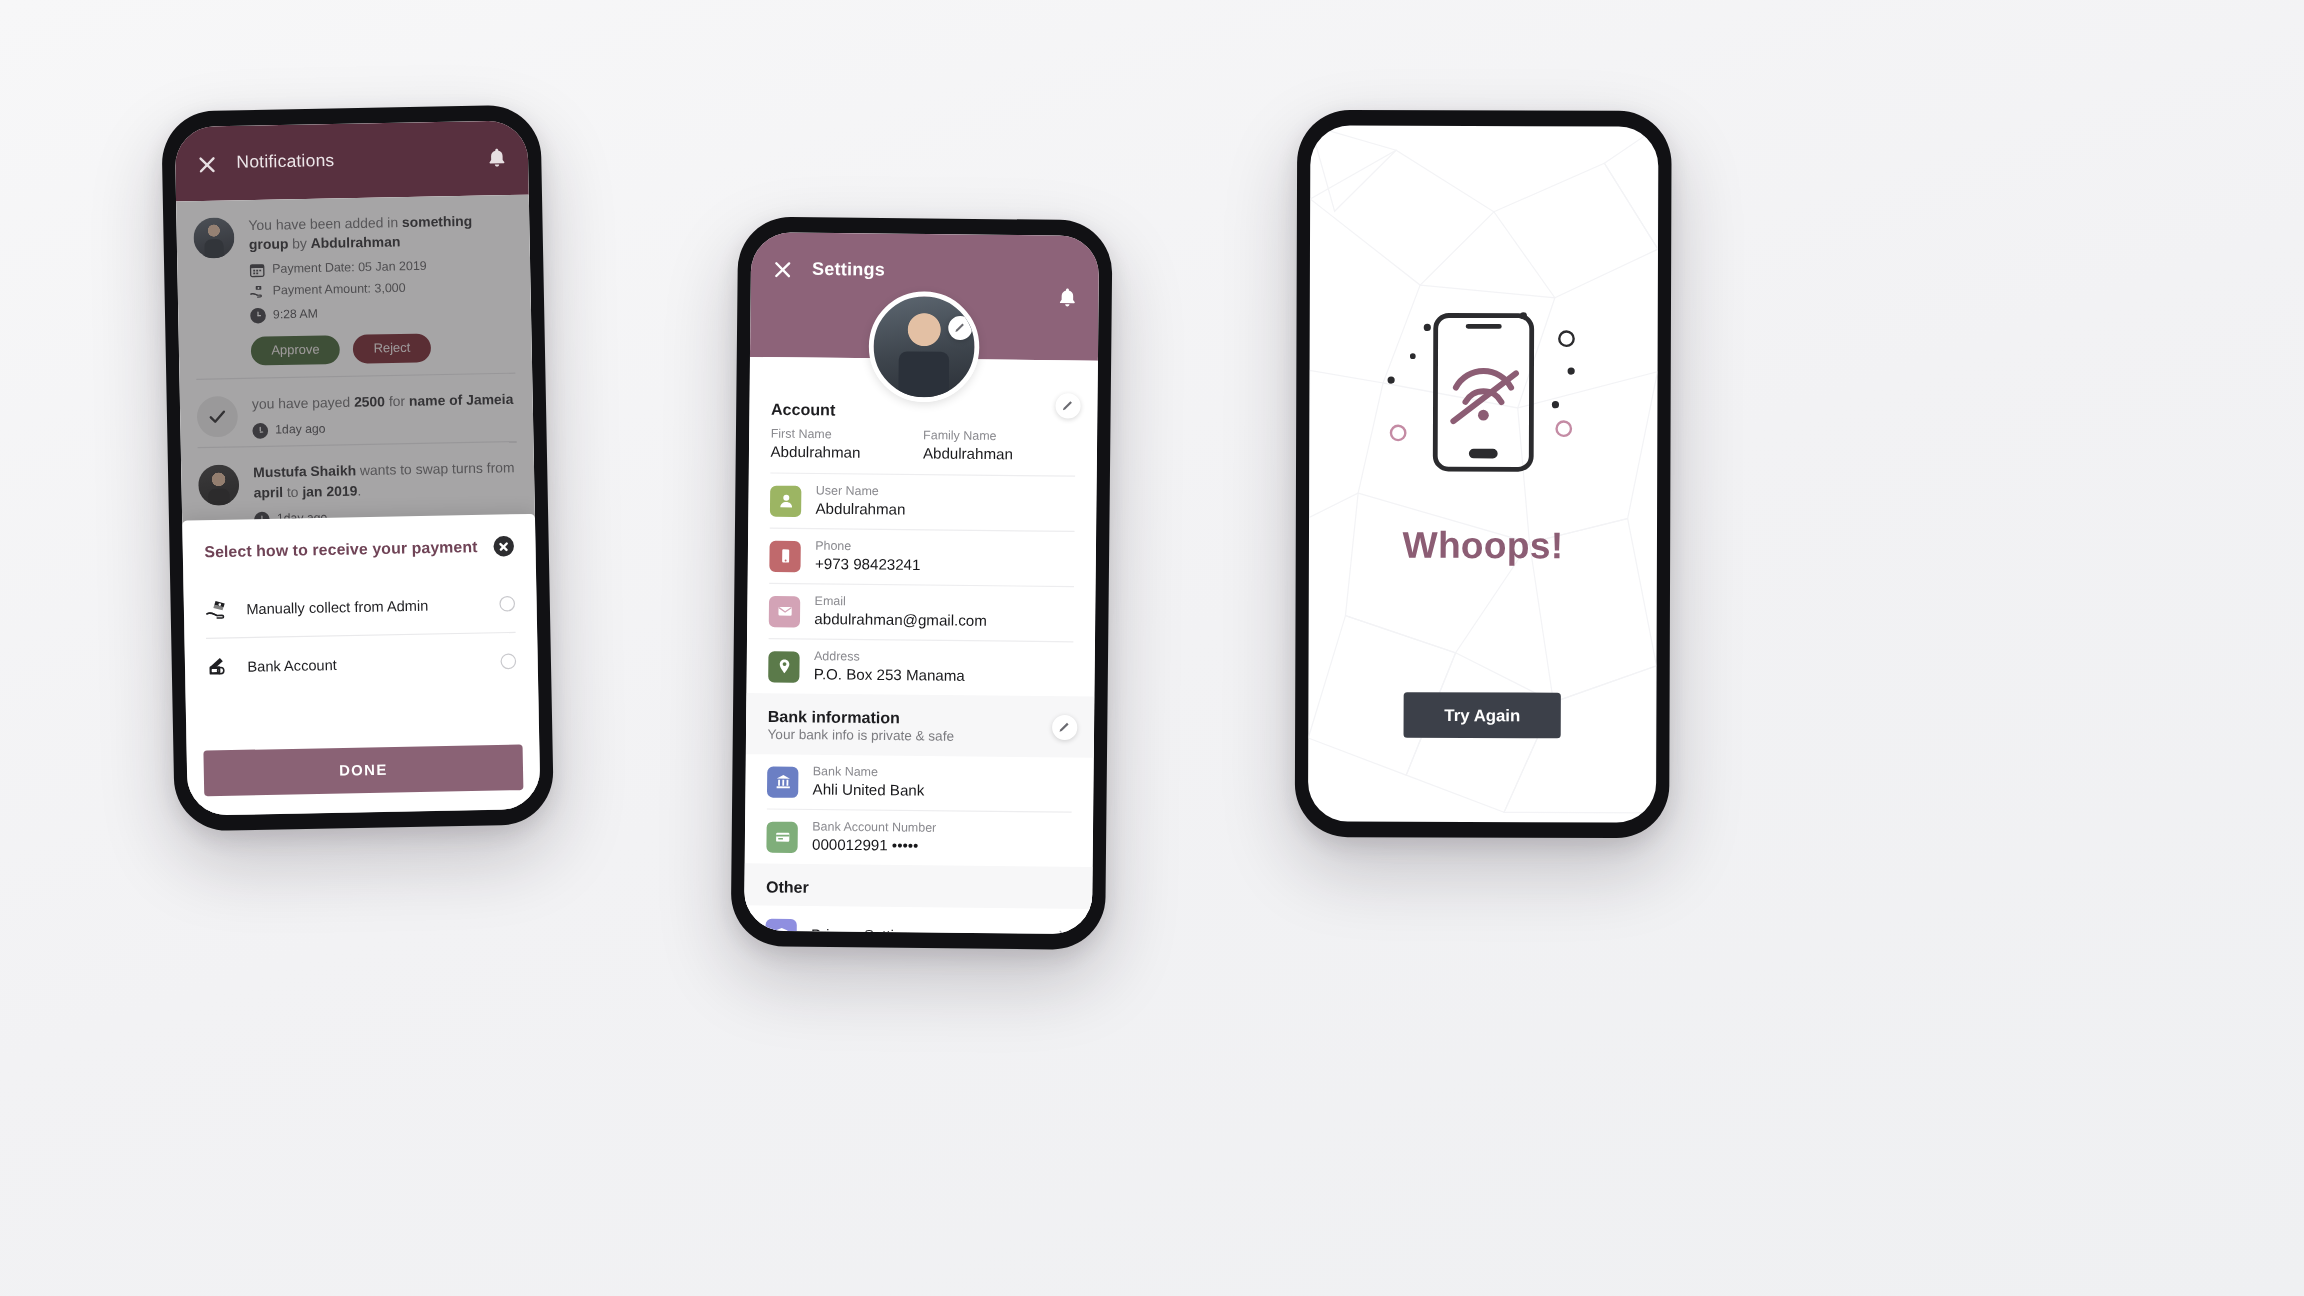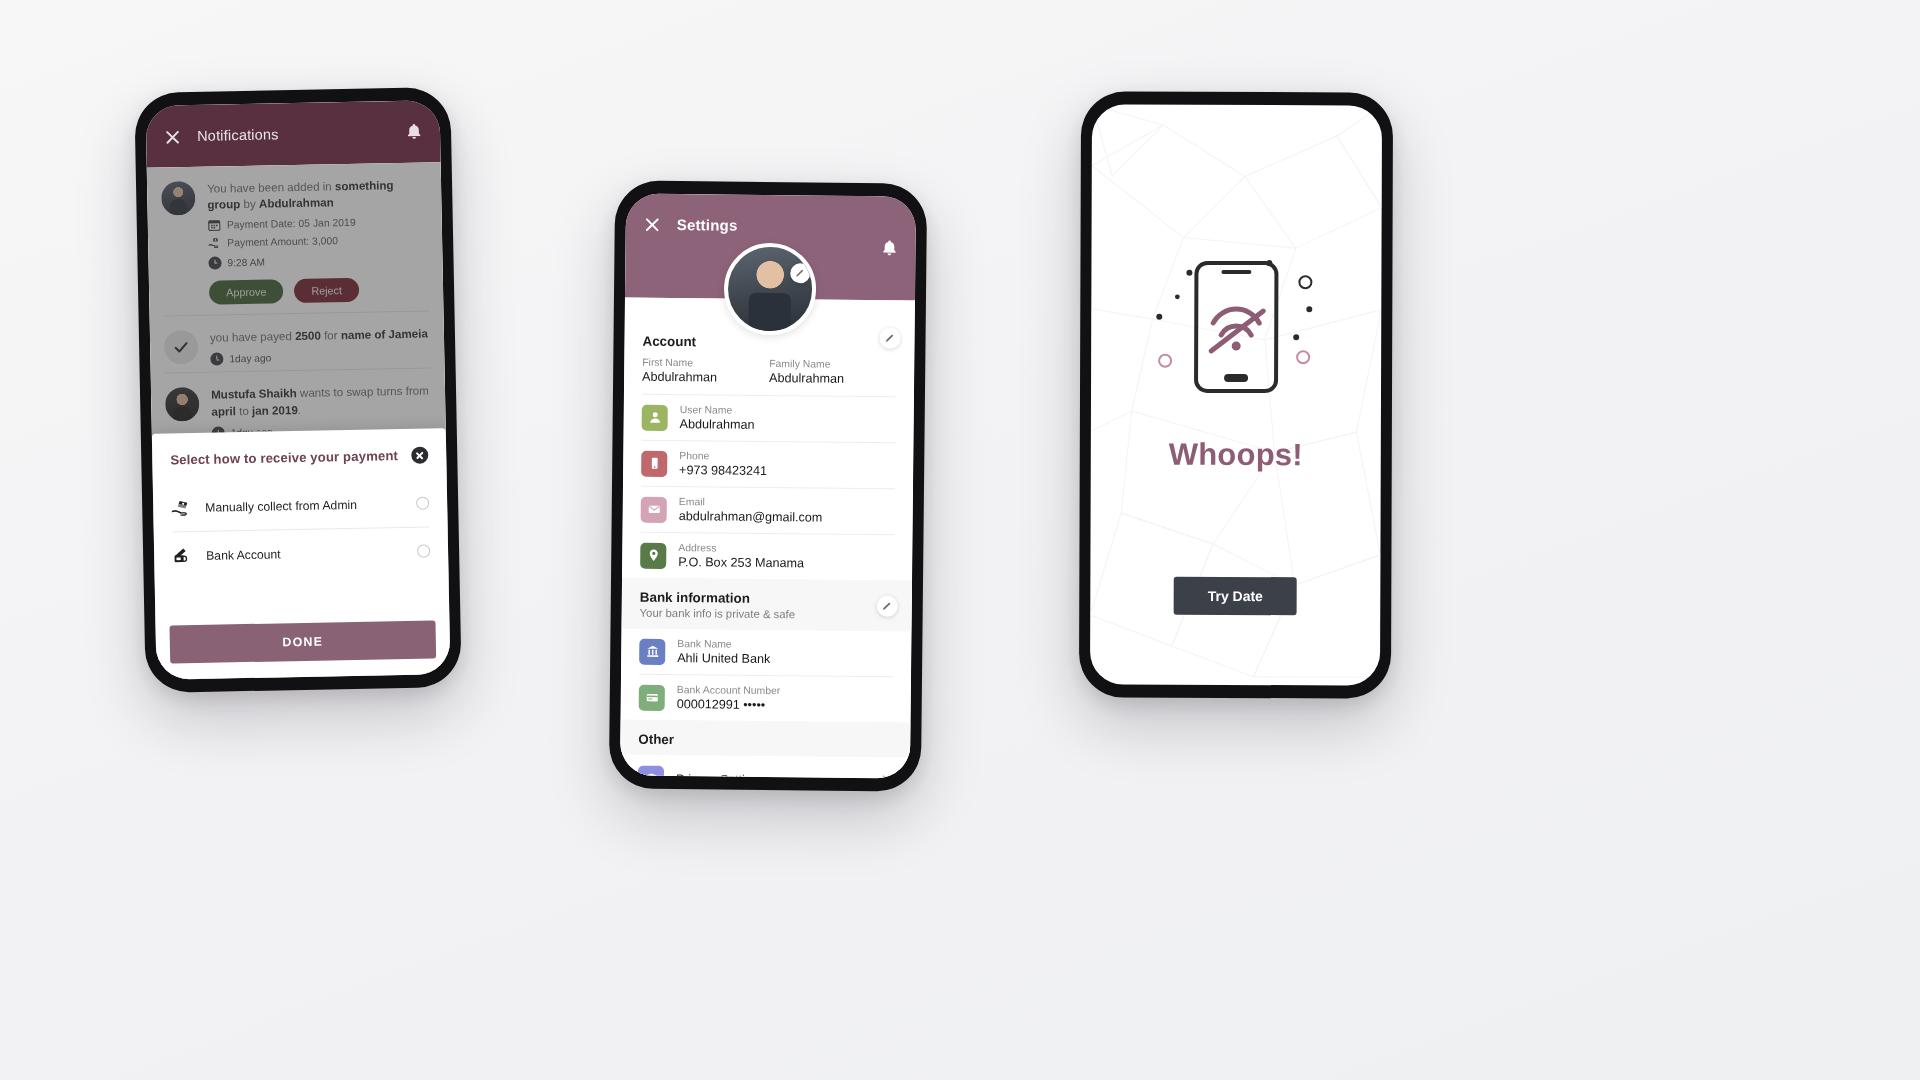--- a/index.html
+++ b/index.html
@@ -561,18 +561,18 @@
           <g stroke="#8c5d74" stroke-width="5" fill="none" stroke-linecap="round">
             <path d="M72 78 a26 26 0 0 1 46 0"></path>
             <path d="M80 90 a17 17 0 0 1 30 0"></path>
           </g>
           <circle cx="95" cy="101" r="4.5" fill="#8c5d74"></circle>
           <line x1="70" y1="106" x2="122" y2="66" stroke="#8c5d74" stroke-width="5" stroke-linecap="round"></line>
         </svg>
       </div>
 
       <div class="off-title">Whoops!</div>
-      <button class="try-btn">Try Date</button>
+      <button class="try-btn">Try Again</button>
 
     </div>
   </div>
 
 </div>
 
 </body></html>

